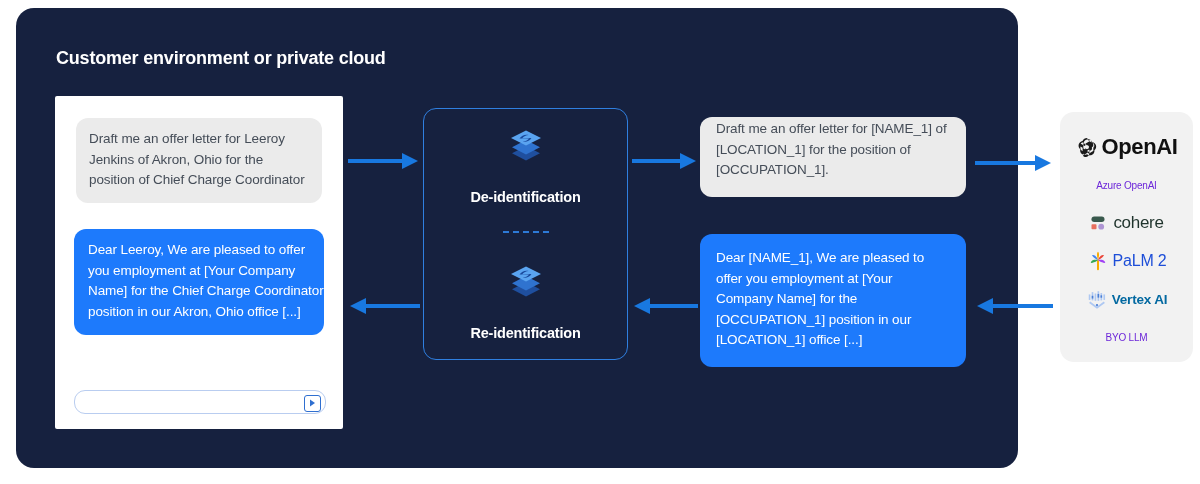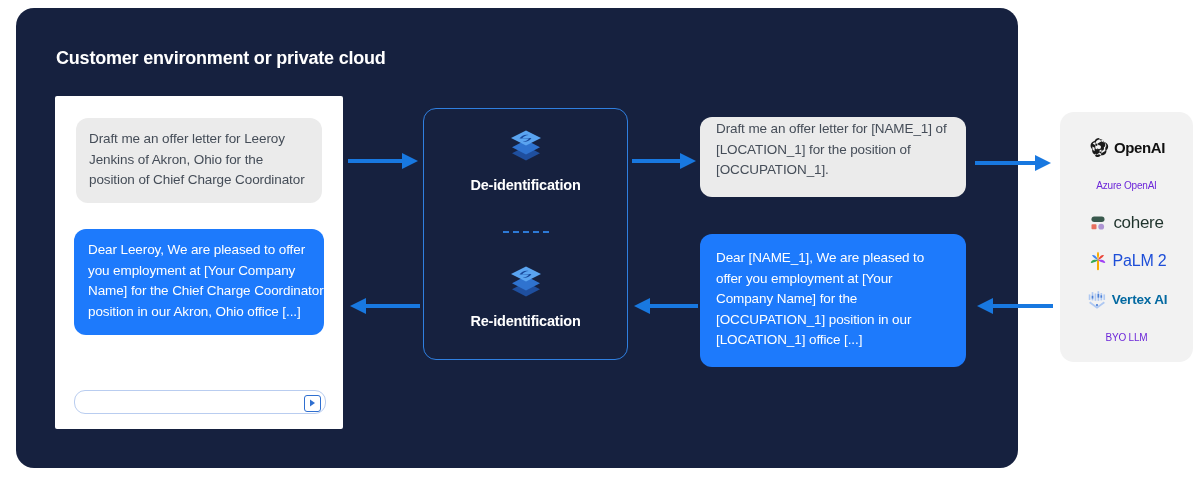--- a/index.html
+++ b/index.html
@@ -51,21 +51,21 @@
     position:absolute;left:423px;top:108px;width:203px;height:250px;
     border:1.6px solid #2f7fe0;border-radius:13px;background:transparent;
   }
   .proc-step{
     position:absolute;left:0;width:203px;text-align:center;
   }
   .proc-step.top{top:18px;}
   .proc-step.bottom{top:154px;}
   .proc-label{
     color:#ffffff;font-size:14.5px;font-weight:bold;letter-spacing:-0.2px;
-    margin-top:14px;
+    margin-top:26px;
   }
   .layers-icon{display:block;margin:0 auto;}
   .proc-divider{
     position:absolute;left:50%;top:122px;transform:translateX(-50%);
     width:46px;height:0;border-top:2px dashed #2f7fe0;opacity:.95;
   }
 
   
   .deid-grey{
     position:absolute;left:700px;top:117px;width:266px;
@@ -88,21 +88,21 @@
     position:absolute;left:1060px;top:112px;width:133px;height:250px;
     background:#f2f2f2;border-radius:14px;
     display:flex;flex-direction:column;align-items:center;
     justify-content:flex-start;padding-top:16px;box-sizing:border-box;
   }
   .llm-row{
     height:38px;display:flex;align-items:center;justify-content:center;
     gap:4px;width:100%;
   }
   .llm-text{font-size:10px;color:#6d28d9;letter-spacing:-0.2px;white-space:nowrap;}
-  .llm-text.openai{font-size:15px;font-weight:bold;color:#111111;letter-spacing:-0.4px;}
+  .llm-text.openai{font-size:22px;font-weight:bold;color:#111111;letter-spacing:-0.4px;}
   .llm-text.cohere{font-size:17px;color:#1f332c;letter-spacing:-0.3px;}
   .llm-text.palm{font-size:16px;color:#1d4ed8;letter-spacing:-0.2px;}
   .llm-text.vertex{font-size:13.5px;color:#0369a1;letter-spacing:-0.2px;font-weight:bold;}
   .llm-ico{display:block;flex:none;}
 </style>
 </head>
 <body>
 
 <div class="stage">
 

